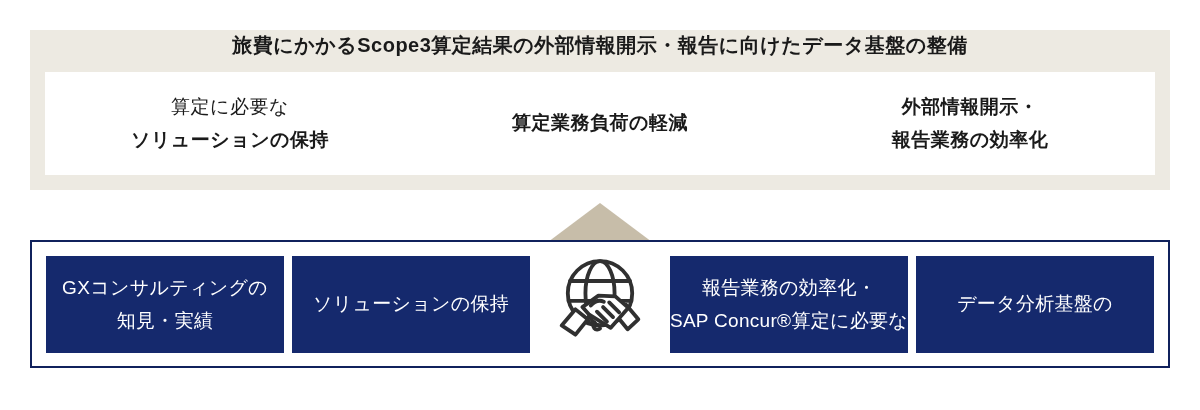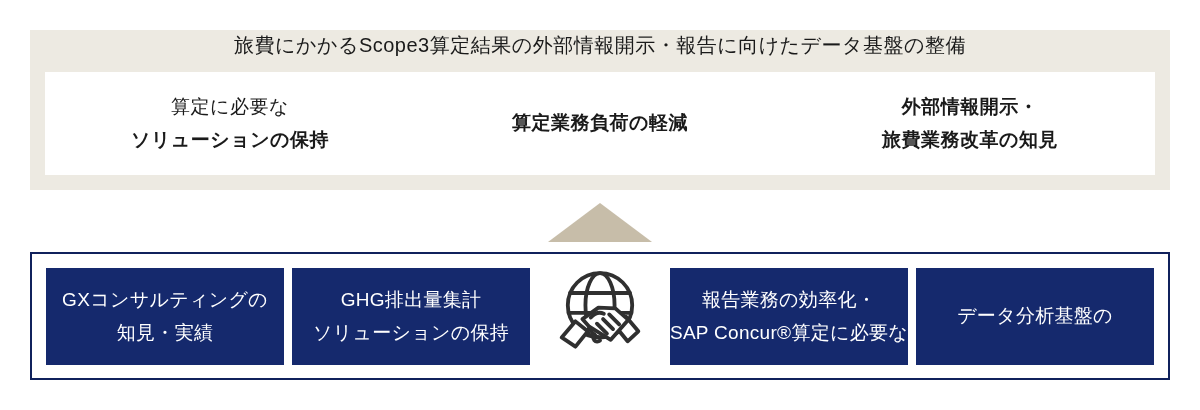--- a/index.html
+++ b/index.html
@@ -38,21 +38,21 @@
     padding: 0 15px 15px 15px;
     display: flex;
     flex-direction: column;
   }
   .top-title {
     height: 30px;
     display: flex;
     align-items: center;
     justify-content: center;
     font-size: 20px;
-    font-weight: normal;
+    font-weight: bold;
     color: var(--text-dark);
     letter-spacing: 0.5px;
     white-space: nowrap;
   }
   .goal-row {
     display: flex;
     flex: 1;
     margin-top: 12px;
   }
   .goal-box {
@@ -80,21 +80,21 @@
     height: 0;
     border-left: 52px solid transparent;
     border-right: 52px solid transparent;
     border-bottom: 39px solid var(--arrow-beige);
   }
 
   
   .bottom-panel {
     position: absolute;
     left: 30px;
-    top: 252px;
+    top: 240px;
     width: 1140px;
     height: 128px;
     background: #fff;
     border: 2px solid var(--border-navy);
     display: flex;
     align-items: center;
     padding: 0 14px;
     gap: 8px;
     justify-content: space-between;
   }
@@ -133,34 +133,33 @@
     <div class="goal-row">
       <div class="goal-box">
         <span>算定に必要な</span>
         <span class="bold">ソリューションの保持</span>
       </div>
       <div class="goal-box bold">
         <span>算定業務負荷の軽減</span>
       </div>
       <div class="goal-box bold">
         <span>外部情報開示・</span>
-        <span>旅費業務改革の知見</span>
+        <span>報告業務の効率化</span>
       </div>
     </div>
   </section>
 
   <div class="arrow-up"></div>
 
   <section class="bottom-panel">
     <div class="strength-box">
       <span>GXコンサルティングの</span>
       <span>知見・実績</span>
     </div>
     <div class="strength-box">
-      <span>GHG排出量集計</span>
       <span>ソリューションの保持</span>
     </div>
     <div class="icon-cell">
       <svg width="86" height="92" viewBox="0 0 112 120" aria-hidden="true">
 
         <g fill="none" stroke="var(--icon-stroke)" stroke-width="5" stroke-linecap="round" stroke-linejoin="round">
           <circle cx="56" cy="46" r="42"></circle>
           <ellipse cx="56" cy="46" rx="19" ry="42"></ellipse>
           <line x1="17" y1="30" x2="95" y2="30"></line>
           <line x1="15" y1="56" x2="97" y2="56"></line>

